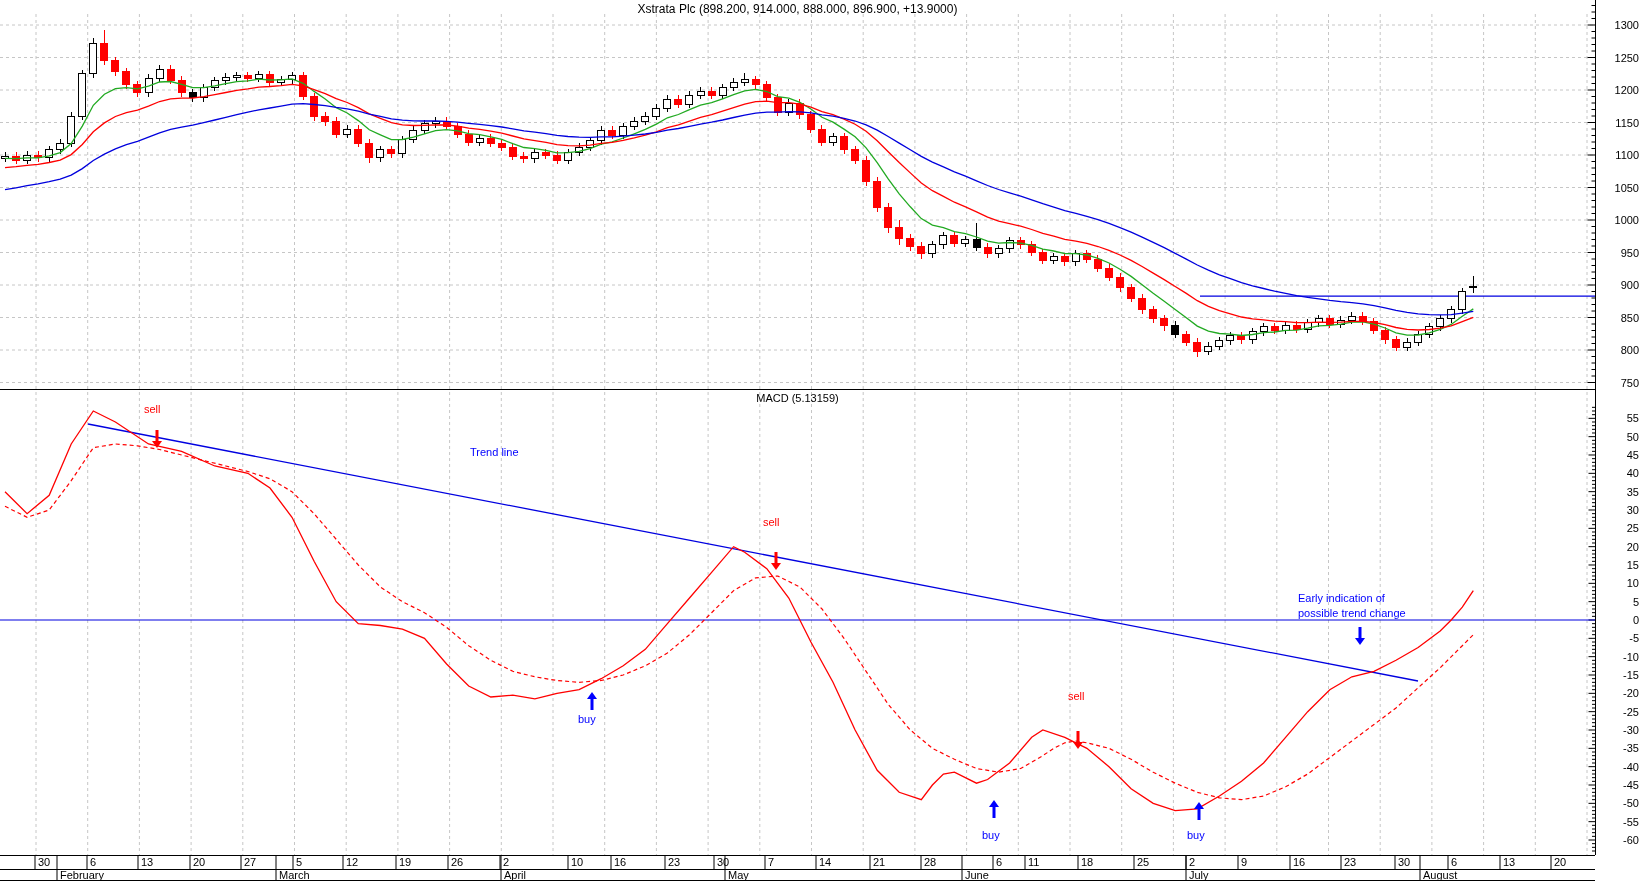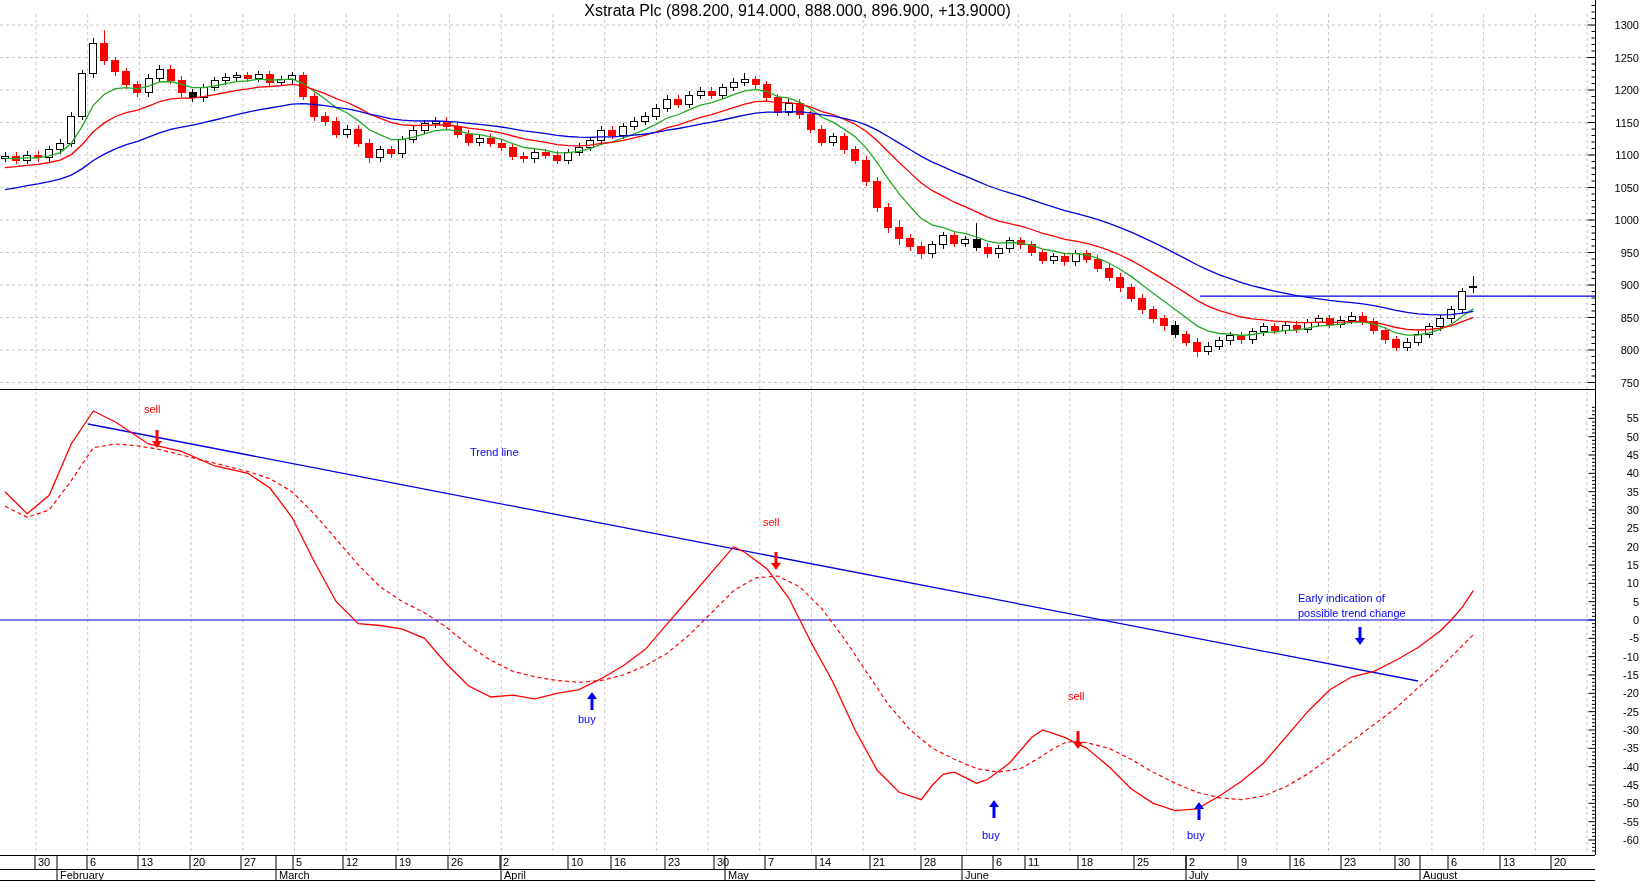--- a/index.html
+++ b/index.html
@@ -1,28 +1,29 @@
 <!DOCTYPE html>
 <html><head>
 <meta charset="utf-8">
 <style>
   html,body{margin:0;padding:0;background:#fff;}
   .chart-root{position:relative;width:1642px;height:882px;background:#ffffff;overflow:hidden;
     font-family:"Liberation Sans",sans-serif;}
   .chart-title{position:absolute;left:0;top:2px;width:1595px;text-align:center;
-    font-size:16px;color:#000;white-space:pre;}
+    font-size:12px;color:#000;white-space:pre;}
   .macd-title{position:absolute;left:0;top:392px;width:1595px;text-align:center;
     font-size:11px;color:#000;white-space:pre;}
   svg text{font-family:"Liberation Sans",sans-serif;}
 </style>
 </head>
 <body>
 
 <div class="chart-root">
   <div class="chart-title">Xstrata Plc (898.200, 914.000, 888.000, 896.900, +13.9000)</div>
+  <div class="macd-title">MACD (5.13159)</div>
   <svg id="chart-svg" width="1642" height="882" viewBox="0 0 1642 882" xmlns="http://www.w3.org/2000/svg">
       <g>
         <line x1="36" y1="14" x2="36" y2="855" stroke="#c6c6c6" stroke-width="1" stroke-dasharray="3,3"></line>
         <line x1="87.7" y1="14" x2="87.7" y2="855" stroke="#c6c6c6" stroke-width="1" stroke-dasharray="3,3"></line>
         <line x1="139.4" y1="14" x2="139.4" y2="855" stroke="#c6c6c6" stroke-width="1" stroke-dasharray="3,3"></line>
         <line x1="191.10000000000002" y1="14" x2="191.10000000000002" y2="855" stroke="#c6c6c6" stroke-width="1" stroke-dasharray="3,3"></line>
         <line x1="242.8" y1="14" x2="242.8" y2="855" stroke="#c6c6c6" stroke-width="1" stroke-dasharray="3,3"></line>
         <line x1="294.5" y1="14" x2="294.5" y2="855" stroke="#c6c6c6" stroke-width="1" stroke-dasharray="3,3"></line>
         <line x1="346.20000000000005" y1="14" x2="346.20000000000005" y2="855" stroke="#c6c6c6" stroke-width="1" stroke-dasharray="3,3"></line>
         <line x1="397.90000000000003" y1="14" x2="397.90000000000003" y2="855" stroke="#c6c6c6" stroke-width="1" stroke-dasharray="3,3"></line>

